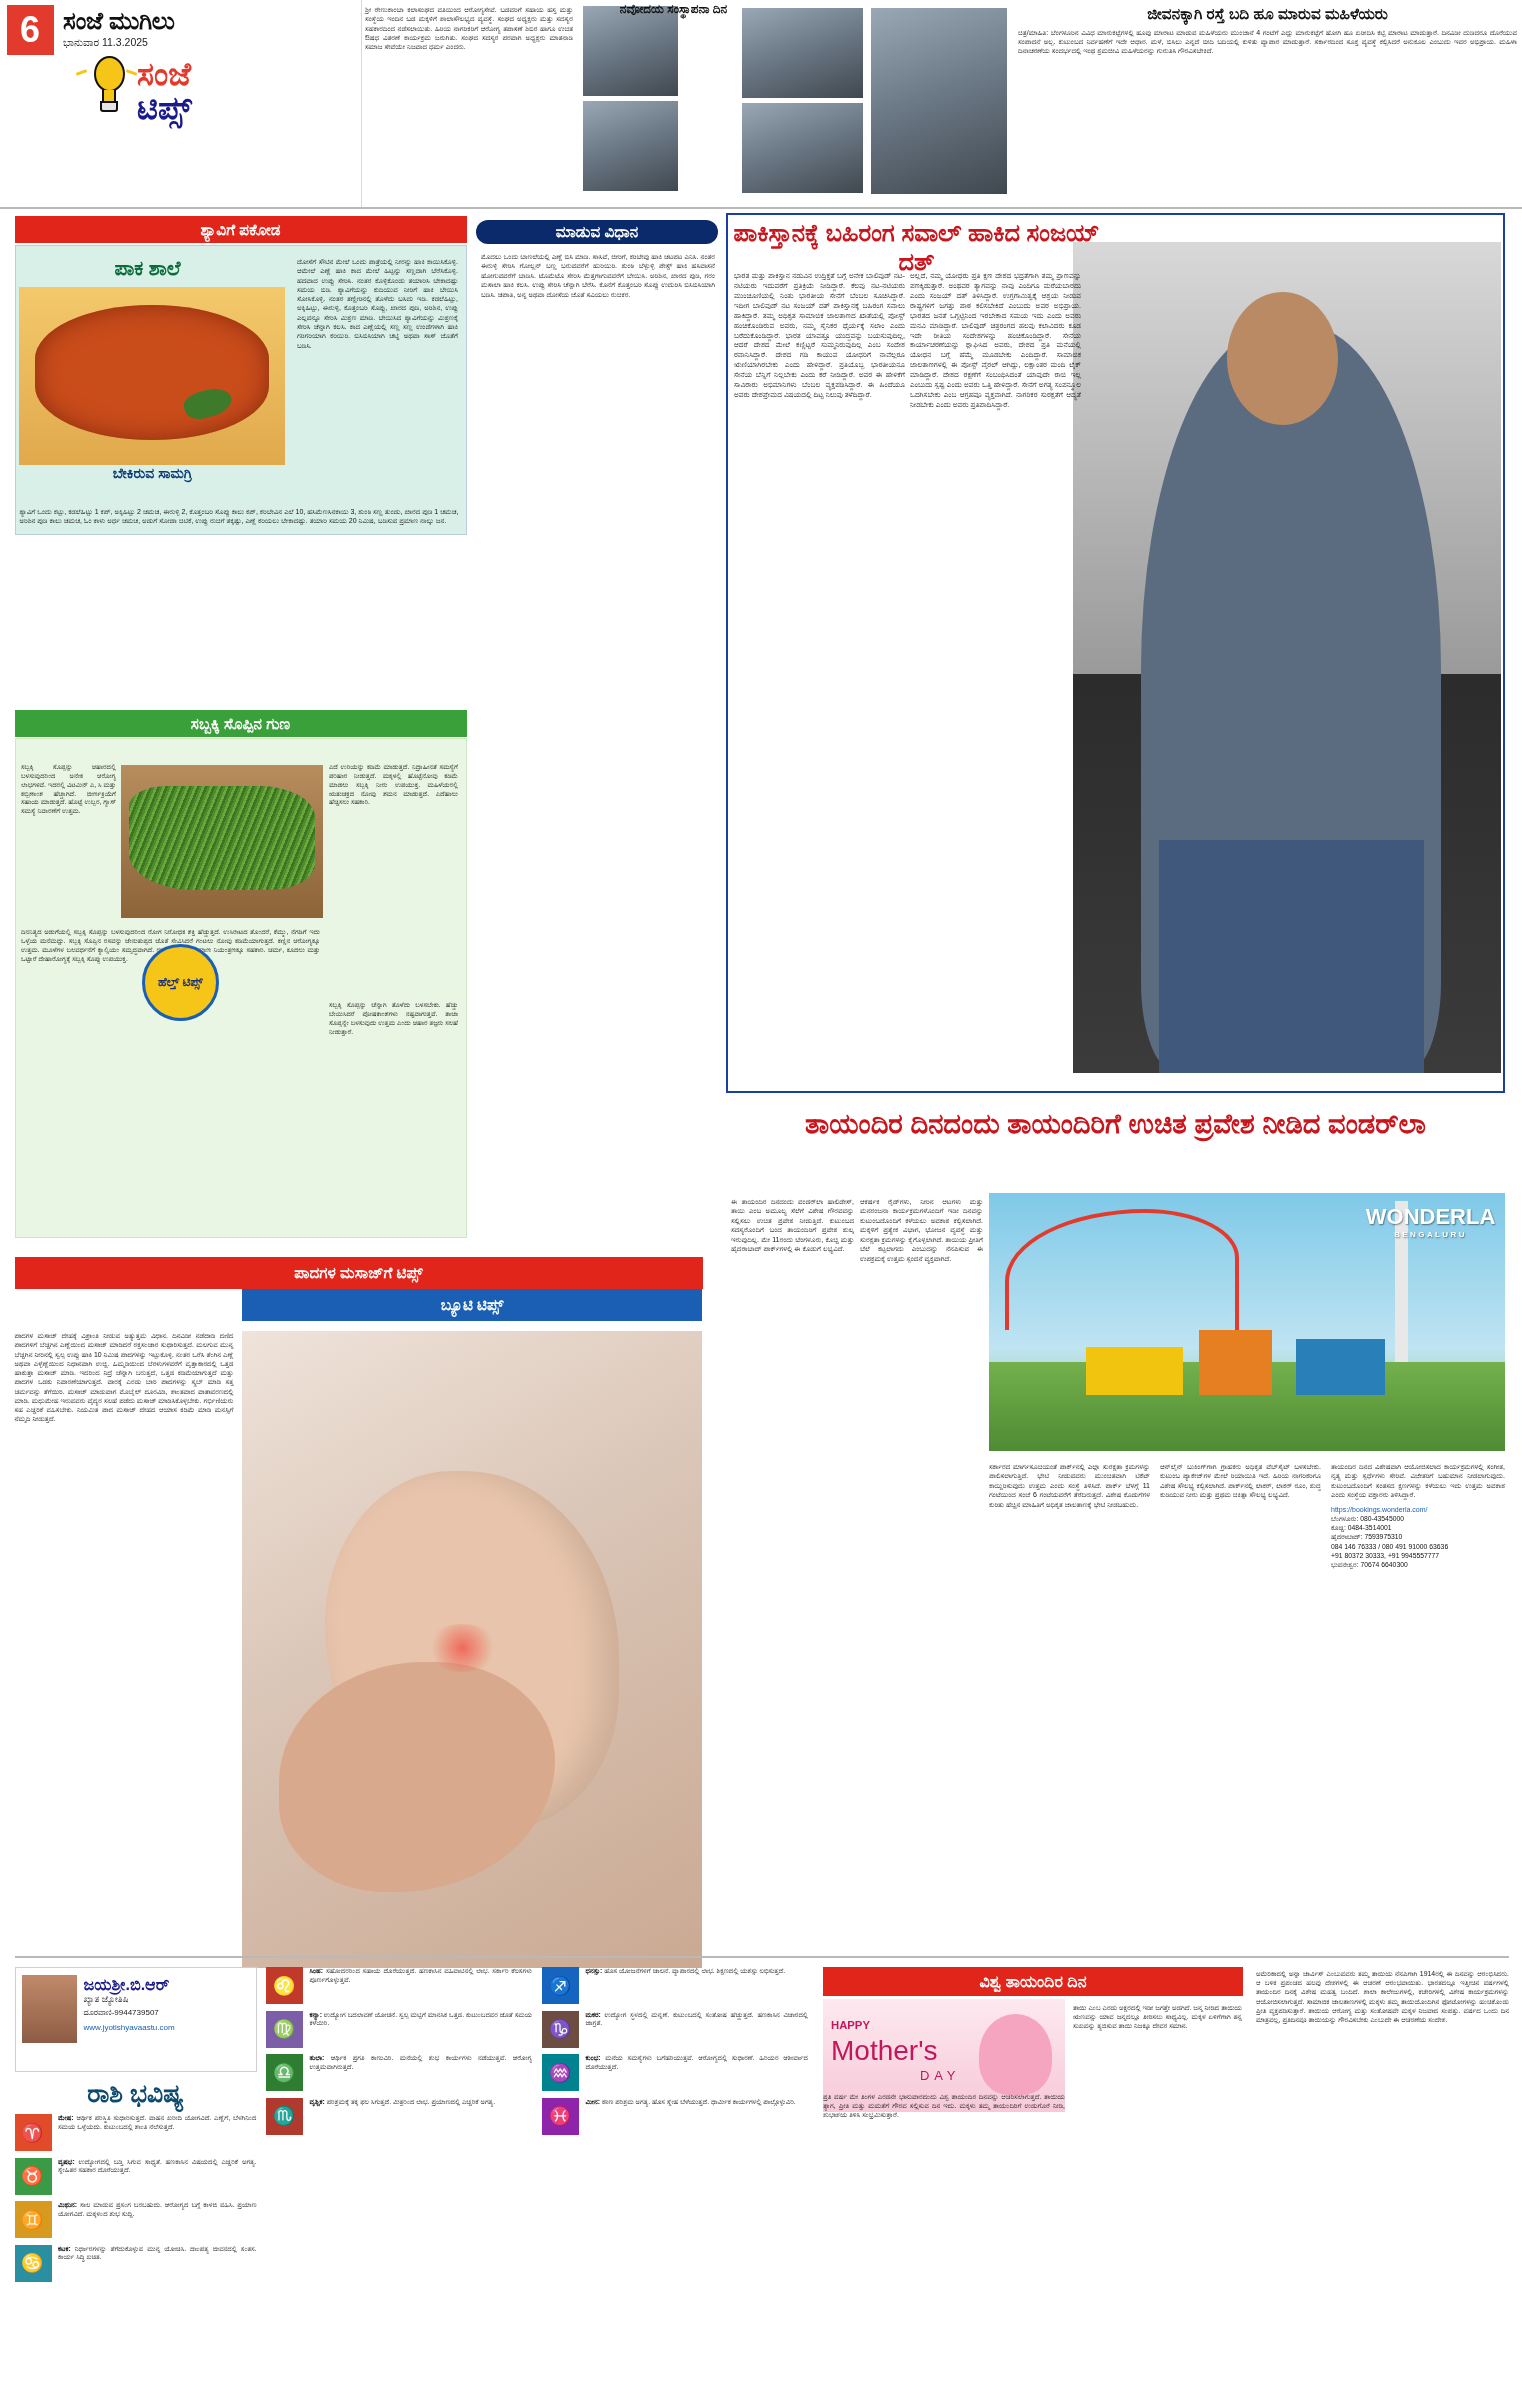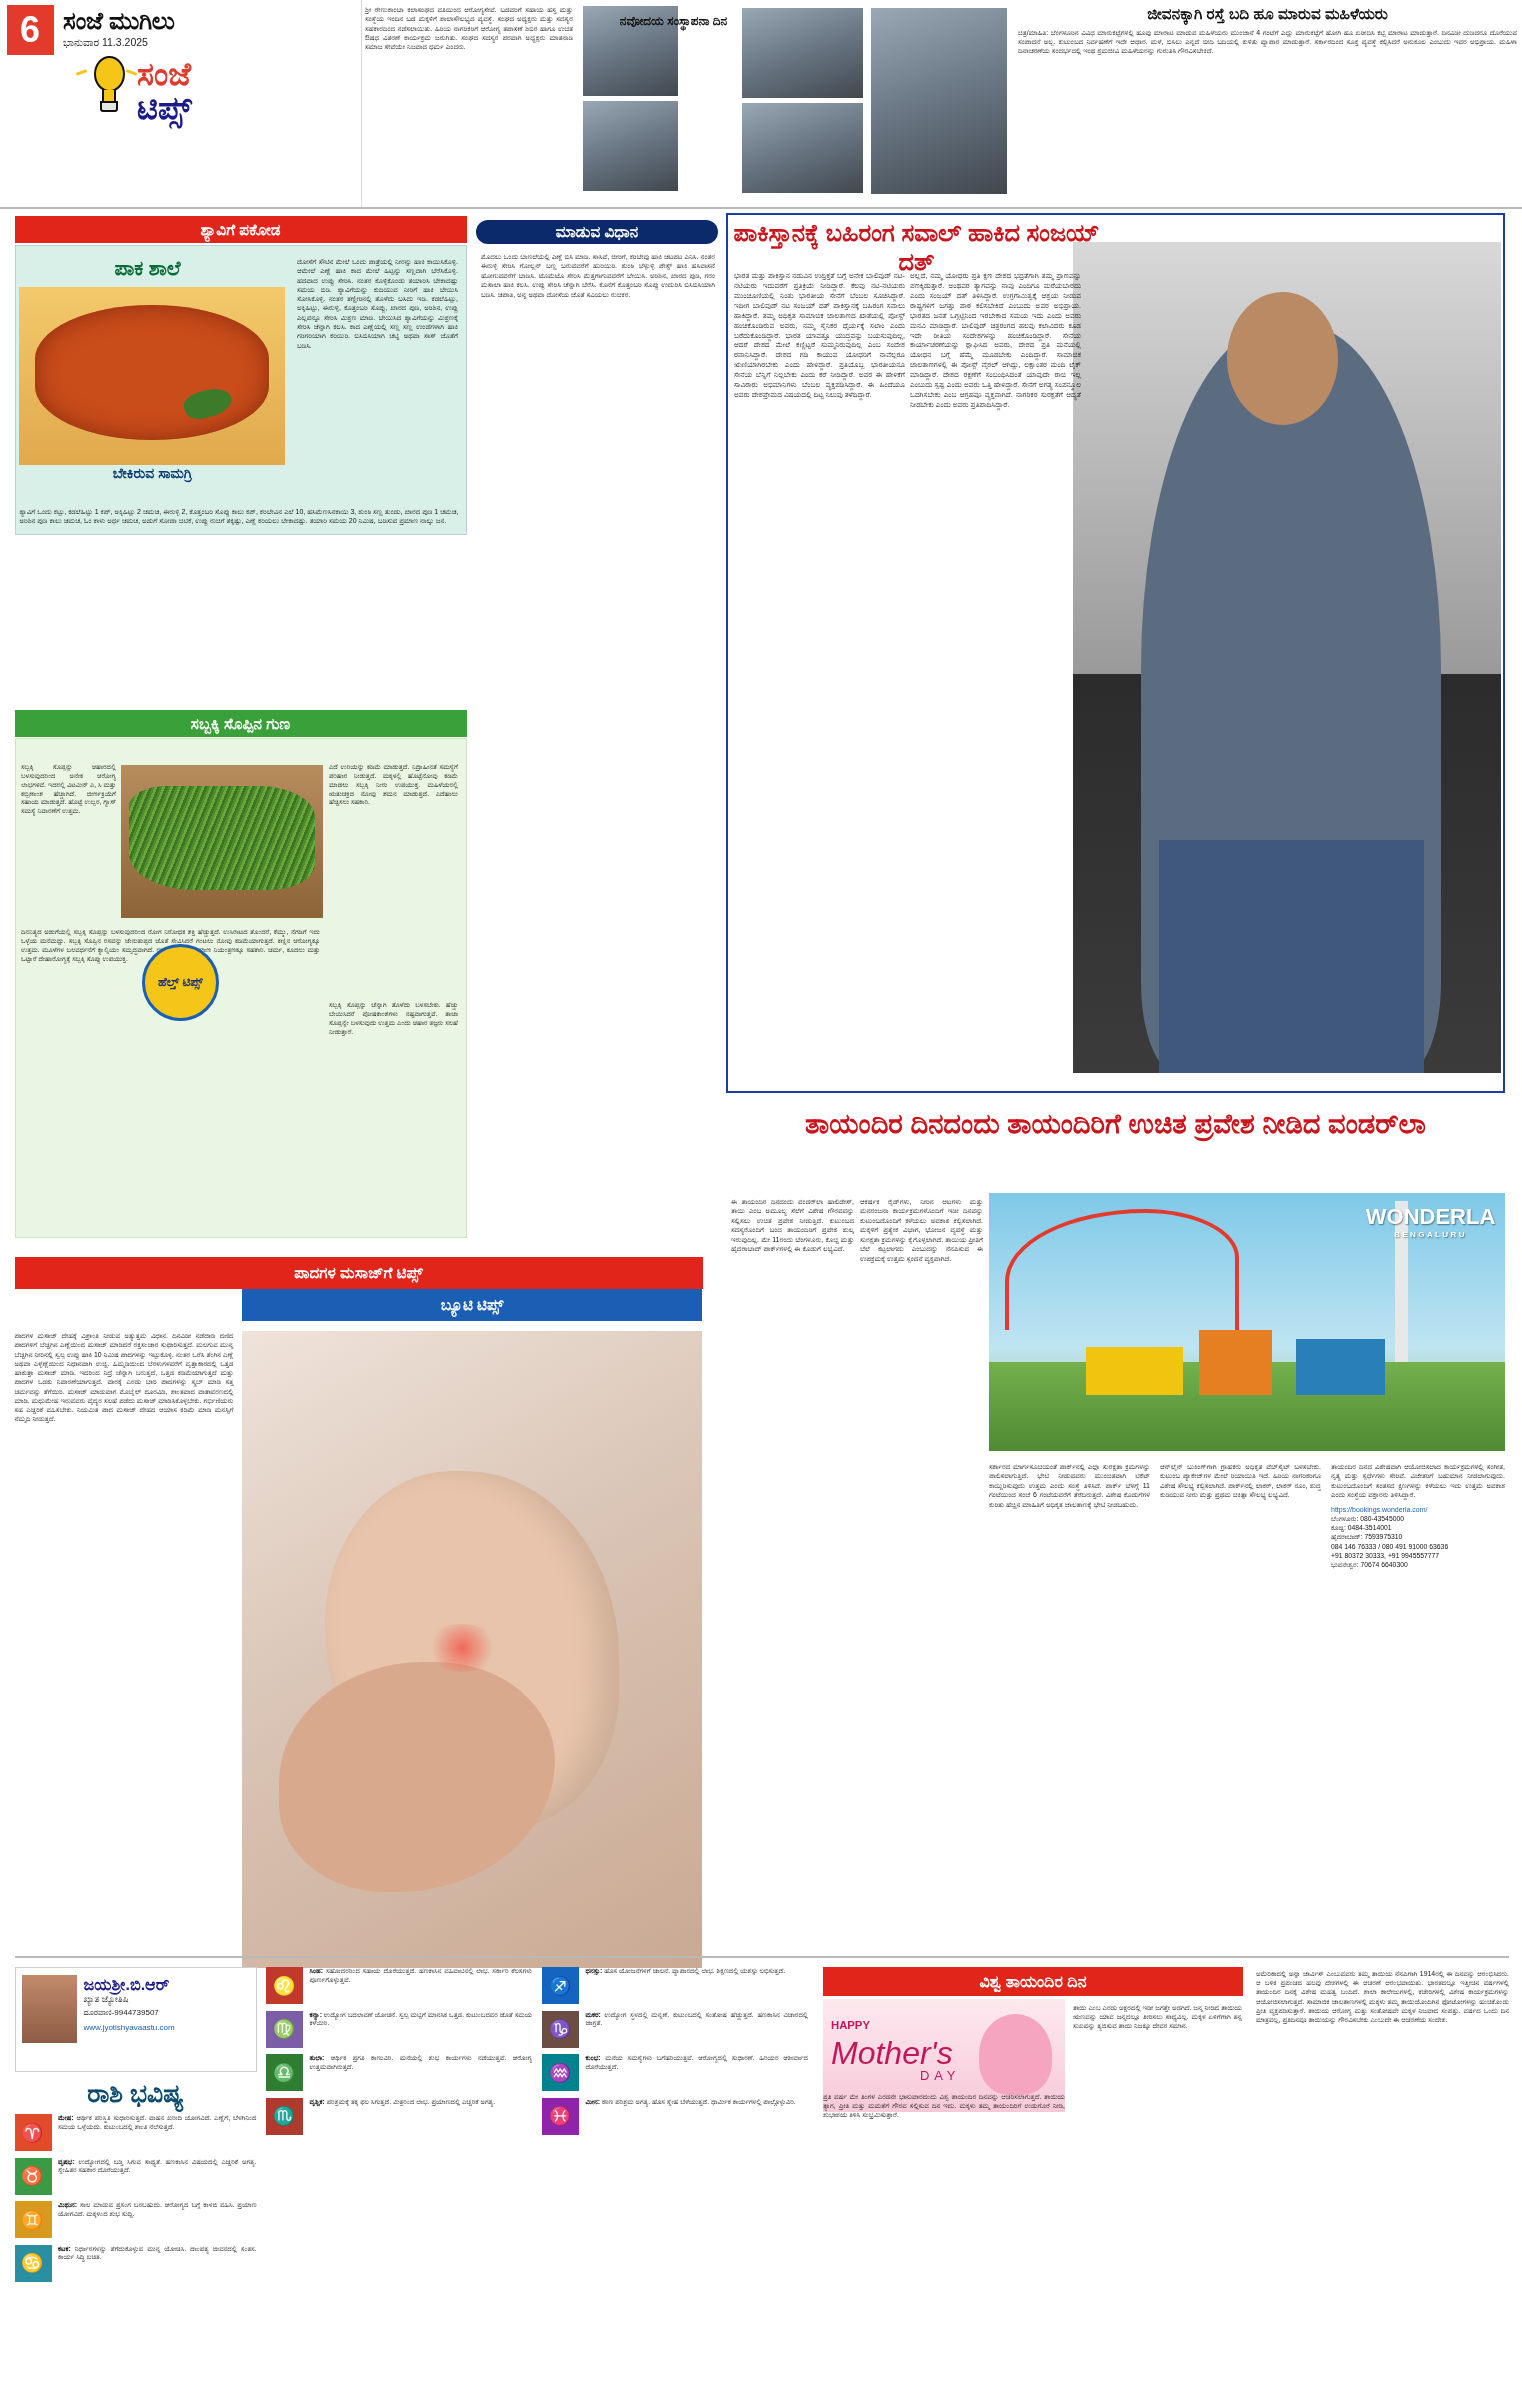--- a/index.html
+++ b/index.html
@@ -37,21 +37,21 @@
   .sanje-tips { position:absolute; left:137px; top:58px; font-size:32px; font-weight:bold; color:#e23b2e; line-height:1.05; }
   .sanje-tips .w2 { color:#1a1a8c; }
 
   .mh-mid { position:absolute; left:365px; top:3.2px; width:323px; height:202px; }
   .mh-note { font-size:7px; line-height:1.34; text-align:justify; color:#111; }
 
   .mh-photo {
     background:linear-gradient(160deg,#9aa7b4 0%,#6d7a88 45%,#40484f 100%);
     position:absolute; overflow:hidden;
   }
-  .navodaya { position:absolute; left:613px; top:14px; width:121px; font-size:12px; font-weight:bold; color:#111; text-align:center; line-height:1.25; }
+  .navodaya { position:absolute; left:613px; top:2px; width:121px; font-size:12px; font-weight:bold; color:#111; text-align:center; line-height:1.25; }
 
   .mh-right { position:absolute; left:1018px; top:4.8px; width:499px; }
   .mh-right .title { font-size:15.3px; font-weight:bold; color:#111; text-align:center; margin-bottom:4.8px; }
   .chitra { font-size:7px; line-height:1.35; text-align:justify; }
 
   
   .band {
     position:absolute; height:27.4px; display:flex; align-items:center; justify-content:center;
     font-size:15.3px; font-weight:bold; color:#fff;
   }
@@ -157,21 +157,21 @@
   .z-ico { width:37px; height:37px; flex:0 0 37px; display:flex; align-items:center; justify-content:center; color:#fff; font-size:18px; }
   .z-txt { font-size:6.8px; line-height:1.3; text-align:justify; }
 
   .zodiac-col2 { position:absolute; left:266px; top:1967px; width:266px; }
   .zodiac-col3 { position:absolute; left:542px; top:1967px; width:266px; }
 
   .moth-box { position:absolute; left:823px; top:1967px; width:420px; }
   .moth-band { width:420px; height:29px; background:#e1251b; color:#fff; font-size:16px; font-weight:bold; display:flex; align-items:center; justify-content:center; }
   .moth-img { width:242px; height:113px; margin-top:3.2px; background:linear-gradient(180deg,#fde9ef,#f7c9d8); position:relative; overflow:hidden; }
   .moth-img .hdy { position:absolute; left:8px; top:19.4px; font-size:11.3px; color:#c2185b; font-weight:bold; }
-  .moth-img .mother { position:absolute; left:8px; top:36px; font-size:32px; color:#c2185b; font-style:italic; }
+  .moth-img .mother { position:absolute; left:8px; top:36px; font-size:28px; color:#c2185b; }
   .moth-img .day { position:absolute; left:97px; top:69px; font-size:13px; color:#c2185b; letter-spacing:4.8px; }
   .moth-img .fig { position:absolute; right:13px; top:14.5px; width:73px; height:81px; background:#f6a5c0; border-radius:50% 50% 40% 40%; }
   .moth-text { position:absolute; left:823px; top:2092px; width:242px; font-size:6.9px; line-height:1.33; text-align:justify; }
   .moth-text2 { position:absolute; left:1073px; top:2003px; width:169px; font-size:6.9px; line-height:1.33; text-align:justify; }
   .moth-text3 { position:absolute; left:1256px; top:1969px; width:253px; font-size:6.9px; line-height:1.33; text-align:justify; }
 
   .beauty-band { position:absolute; left:242px; top:1289px; width:460px; height:32px; }
   .feet-band { position:absolute; left:14.5px; top:1257px; width:688px; height:32px; }
 
   .divider-h { position:absolute; background:#b9b9b9; height:1.6px; }

